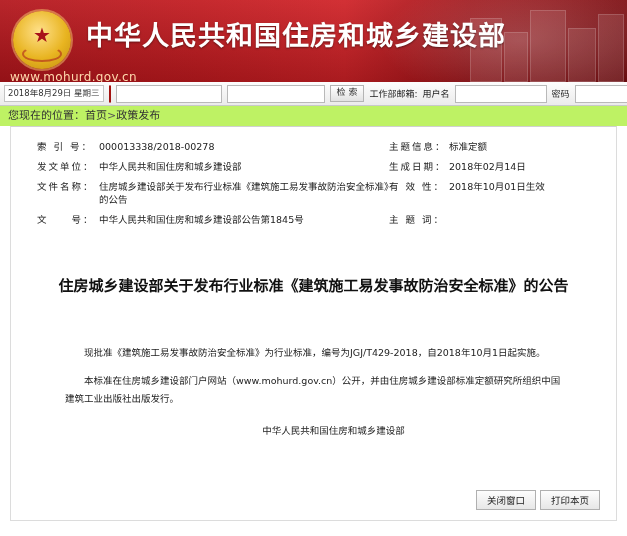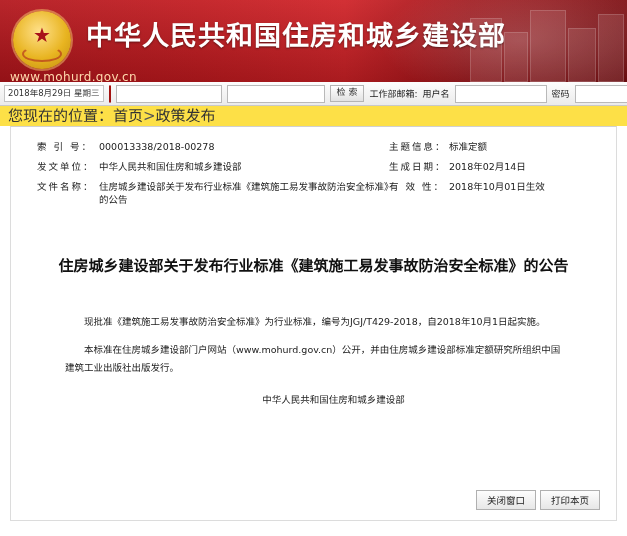--- a/index.html
+++ b/index.html
@@ -77,22 +77,22 @@
   .tb-in-3{width:86px;}
   .tb-label{white-space:nowrap;font-size:9px;color:#222;}
   .tb-btn{
     border:1px solid #b4b4b4;background:linear-gradient(180deg,#fff,#e2e2e2);
     height:15px;line-height:13px;padding:0 6px;font-size:9px;color:#222;white-space:nowrap;
   }
   .tb-spacer{flex:1;}
 
   
   .crumb{
-    height:20px;line-height:20px;font-size:15px;color:#333;padding:0 8px;
-    background:#fde047;white-space:nowrap;
+    height:20px;line-height:20px;font-size:11px;color:#333;padding:0 8px;
+    background:#bef264;white-space:nowrap;
   }
   .crumb .sep{color:#555;}
 
   
   .doc{
     margin:0 10px;border:1px solid #dcdcdc;border-top:1px solid #d0d0d0;
     background:#fff;height:395px;box-sizing:border-box;position:relative;
   }
   .meta{
     padding:10px 26px 4px 26px;
@@ -103,21 +103,21 @@
   .mv{color:#222;padding-right:14px;}
   .mv-wide{width:290px;}
   .mk2{width:60px;color:#222;white-space:nowrap;letter-spacing:2px;}
 
   .doc-title{
     text-align:center;font-size:15px;font-weight:bold;color:#111;
     margin:40px 34px 0 34px;line-height:1.6;
     font-family:"DejaVu Serif","Liberation Serif",serif;
   }
   .doc-body{
-    margin:35px 54px 0 54px;font-size:9.5px;color:#222;line-height:1.9;
+    margin:46px 54px 0 54px;font-size:9.5px;color:#222;line-height:1.9;
   }
   .doc-body p{margin:0 0 10px 0;text-indent:2em;}
   .sign{
     margin-top:14px;text-align:center;font-size:9.5px;color:#222;line-height:1.9;
     padding-left:40px;
   }
   .sign div{text-align:center;}
 
   
   .footer{
@@ -188,20 +188,26 @@
           <td class="mv mv-wide">中华人民共和国住房和城乡建设部</td>
           <td class="mk2">生成日期：</td>
           <td class="mv">2018年02月14日</td>
         </tr>
         <tr>
           <td class="mk">文件名称：</td>
           <td class="mv mv-wide">住房城乡建设部关于发布行业标准《建筑施工易发事故防治安全标准》的公告</td>
           <td class="mk2">有 效 性：</td>
           <td class="mv">2018年10月01日生效</td>
         </tr>
+        <tr>
+          <td class="mk">文　　号：</td>
+          <td class="mv mv-wide">中华人民共和国住房和城乡建设部公告第1845号</td>
+          <td class="mk2">主 题 词：</td>
+          <td class="mv"></td>
+        </tr>
       </tbody>
         </table>
     </div>
 
     <div class="doc-title">住房城乡建设部关于发布行业标准《建筑施工易发事故防治安全标准》的公告</div>
 
     <div class="doc-body">
       <p>现批准《建筑施工易发事故防治安全标准》为行业标准，编号为JGJ/T429-2018，自2018年10月1日起实施。</p>
       <p>本标准在住房城乡建设部门户网站（www.mohurd.gov.cn）公开，并由住房城乡建设部标准定额研究所组织中国建筑工业出版社出版发行。</p>
       <div class="sign">

